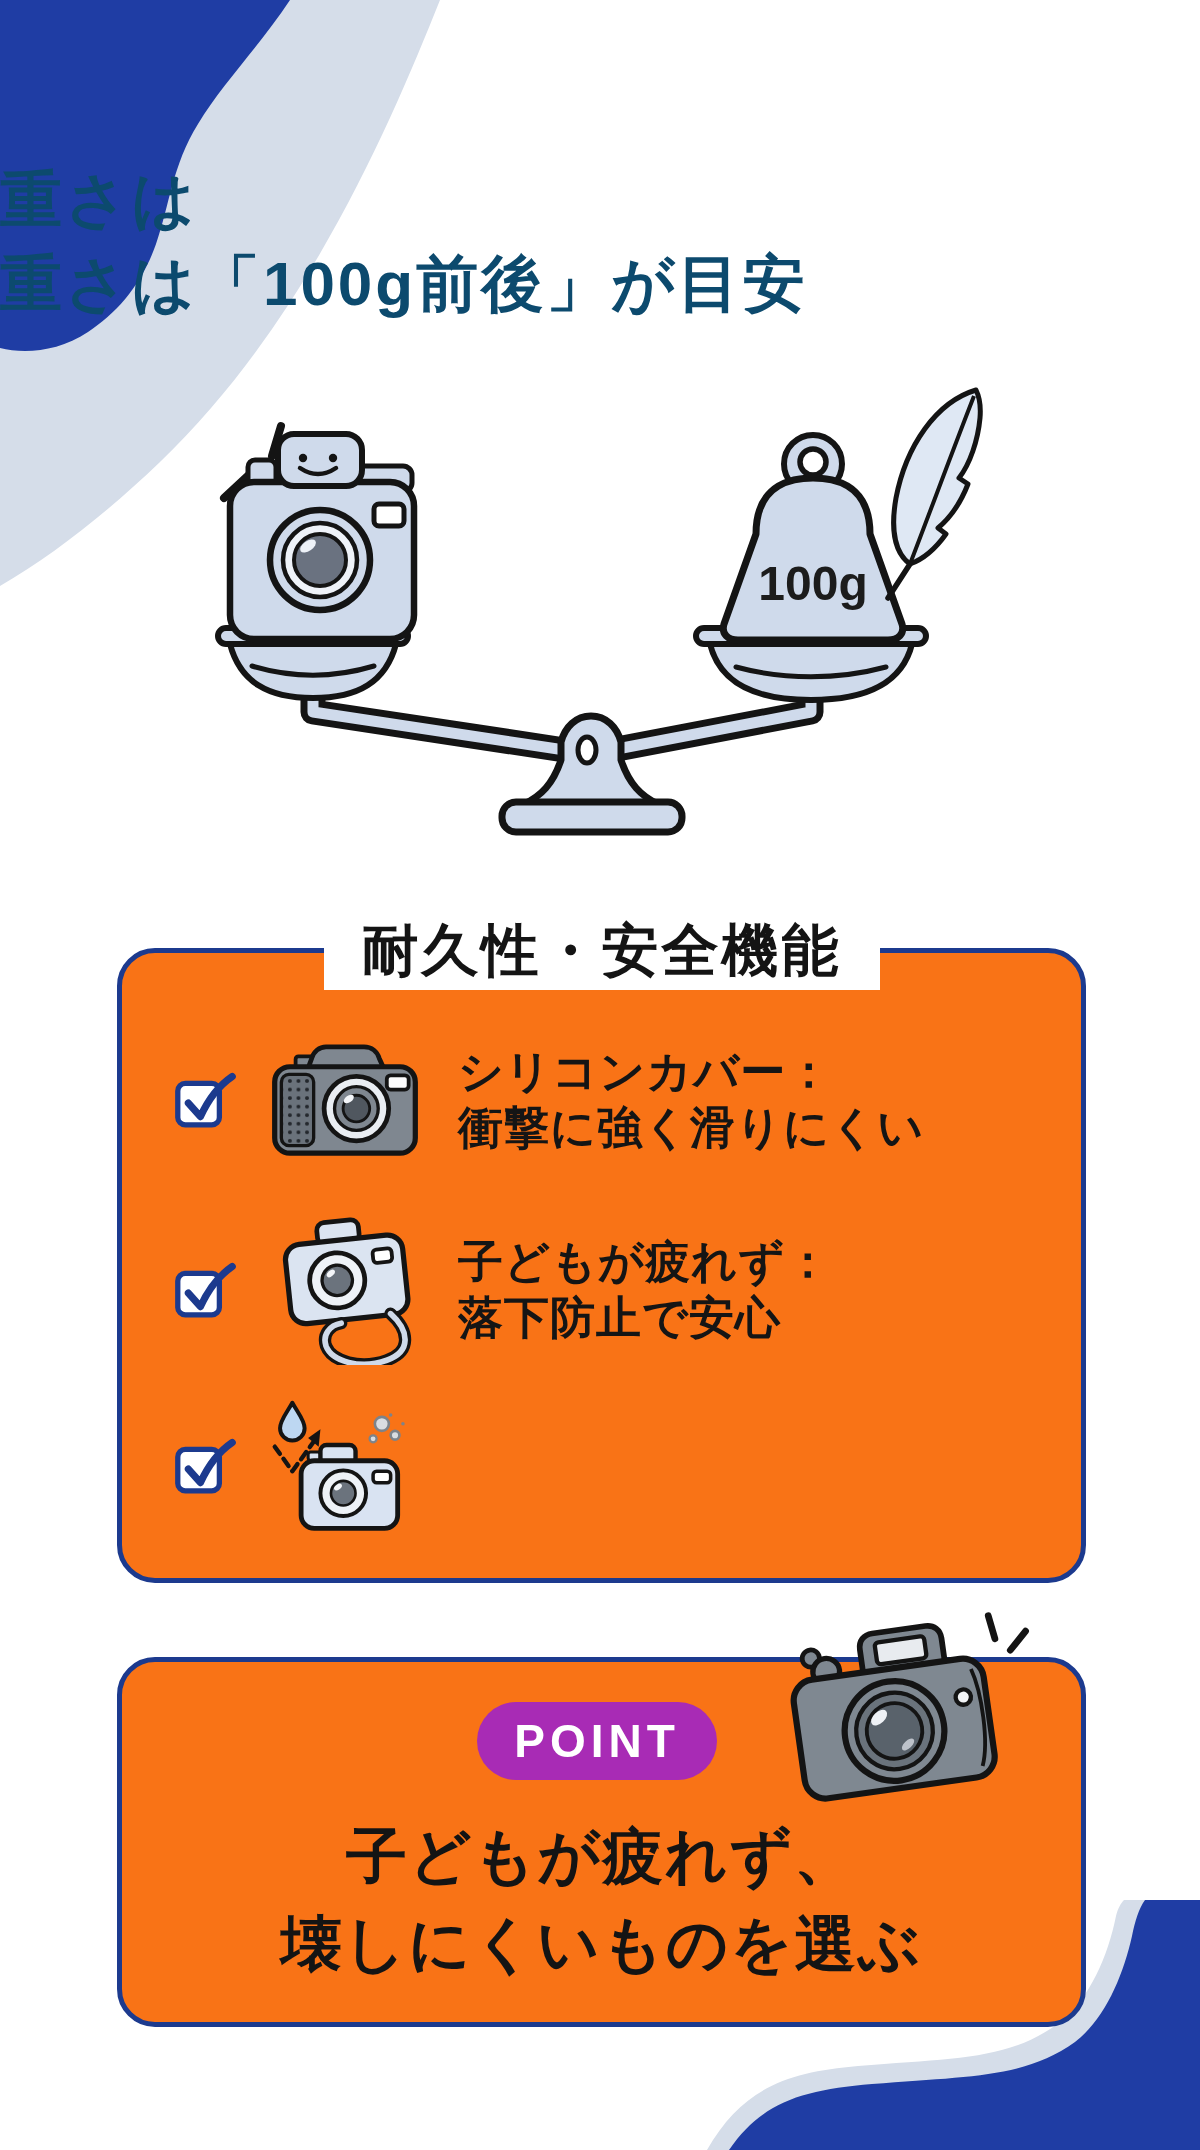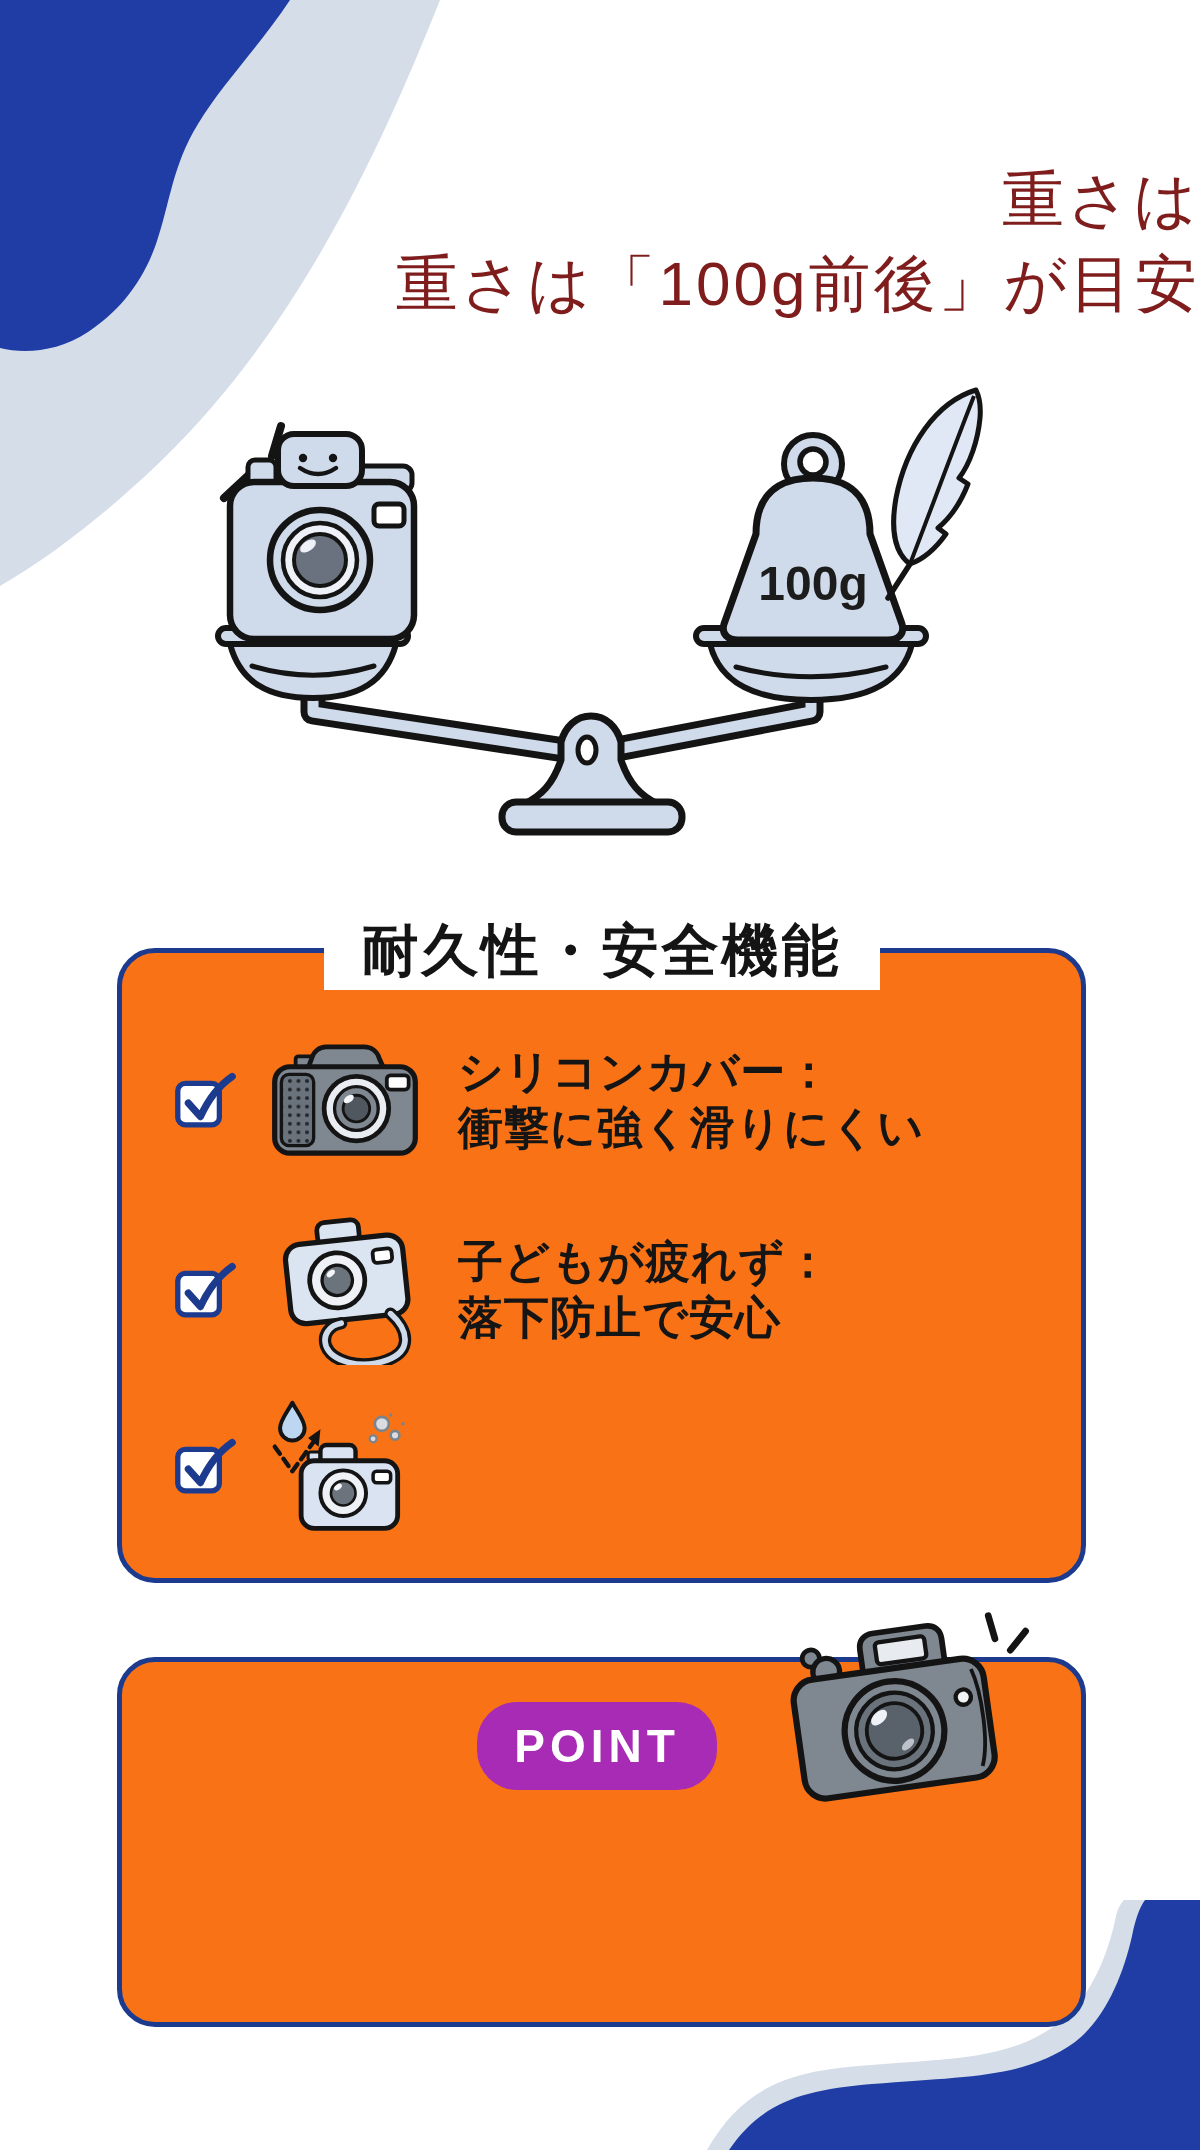--- a/index.html
+++ b/index.html
@@ -2,41 +2,41 @@
 <html><head>
 <meta charset="utf-8">
 <style>
   html,body{margin:0;padding:0;}
   body{
     width:1200px;height:2150px;position:relative;background:#ffffff;
     font-family:"Liberation Sans","DejaVu Sans",sans-serif;overflow:hidden;color:#141414;
   }
   .abs{position:absolute;}
   
-  .page-title{position:absolute;top:158px;left:0;width:100%;text-align:right;
-    font-weight:400;color:#7f1d1d;}
+  .page-title{position:absolute;top:158px;left:0;width:100%;text-align:left;
+    font-weight:700;color:#0c4a6e;}
   .page-title .line{font-size:62px;line-height:84px;letter-spacing:3px;white-space:nowrap;}
   
   .feature-box{position:absolute;left:117px;width:969px;background:#f97316;
     border:5px solid #1c3a8e;border-radius:38px;box-sizing:border-box;}
   #features-box{top:948px;height:635px;}
   #point-box{top:1657px;height:370px;}
   .box-title{position:absolute;top:-40px;left:50%;transform:translateX(-50%);
     background:#ffffff;padding:0 38px;font-size:57px;font-weight:900;letter-spacing:3px;
     white-space:nowrap;color:#141414;}
   
   .feature-row{position:absolute;left:52px;height:150px;display:flex;align-items:center;}
   .row1{top:72px;} .row2{top:262px;} .row3{top:438px;}
   .checkbox{width:62px;height:62px;flex:0 0 auto;}
   .icon-slot{width:158px;margin-left:30px;flex:0 0 auto;display:flex;
     align-items:center;justify-content:center;}
   .feature-text{margin-left:34px;font-size:45px;font-weight:800;line-height:1.24;
     letter-spacing:1px;color:#151515;white-space:nowrap;}
   
-  .point-badge{position:absolute;left:355px;top:40px;width:240px;height:88px;
+  .point-badge{position:absolute;left:355px;top:40px;width:240px;height:78px;
     background:#a82bb5;border-radius:40px;display:flex;align-items:center;justify-content:center;
     color:#ffffff;font-size:46px;font-weight:800;letter-spacing:5px;}
   .point-text{position:absolute;top:150px;left:0;width:100%;text-align:center;
     font-size:61px;font-weight:900;line-height:88px;letter-spacing:2px;color:#141414;}
   .point-camera{position:absolute;left:652px;top:-52px;width:256px;height:206px;}
 </style>
 </head>
 <body>
 
 <svg class="abs" style="left:0;top:0;" width="460" height="620" viewBox="0 0 460 620">
@@ -220,13 +220,17 @@
       <ellipse cx="132" cy="141" rx="8" ry="4" transform="rotate(-35 132 141)" fill="#cfd4da" opacity="0.85"></ellipse>
       <circle cx="196" cy="100" r="8" fill="#f2f4f6" stroke="#141414" stroke-width="4.5"></circle>
       <path d="M208,72 C216,98 216,150 206,174" fill="none" stroke="#141414" stroke-width="4"></path>
     </g>
     <g stroke="#141414" stroke-width="7" stroke-linecap="round">
       <path d="M227,30 L220,6" fill="none"></path>
       <path d="M243,42 L259,22" fill="none"></path>
     </g>
   </svg>
 
+  <div class="point-text">
+    <div>子どもが疲れず、</div>
+    <div>壊しにくいものを選ぶ</div>
+  </div>
 </section>
 
 </body></html>

